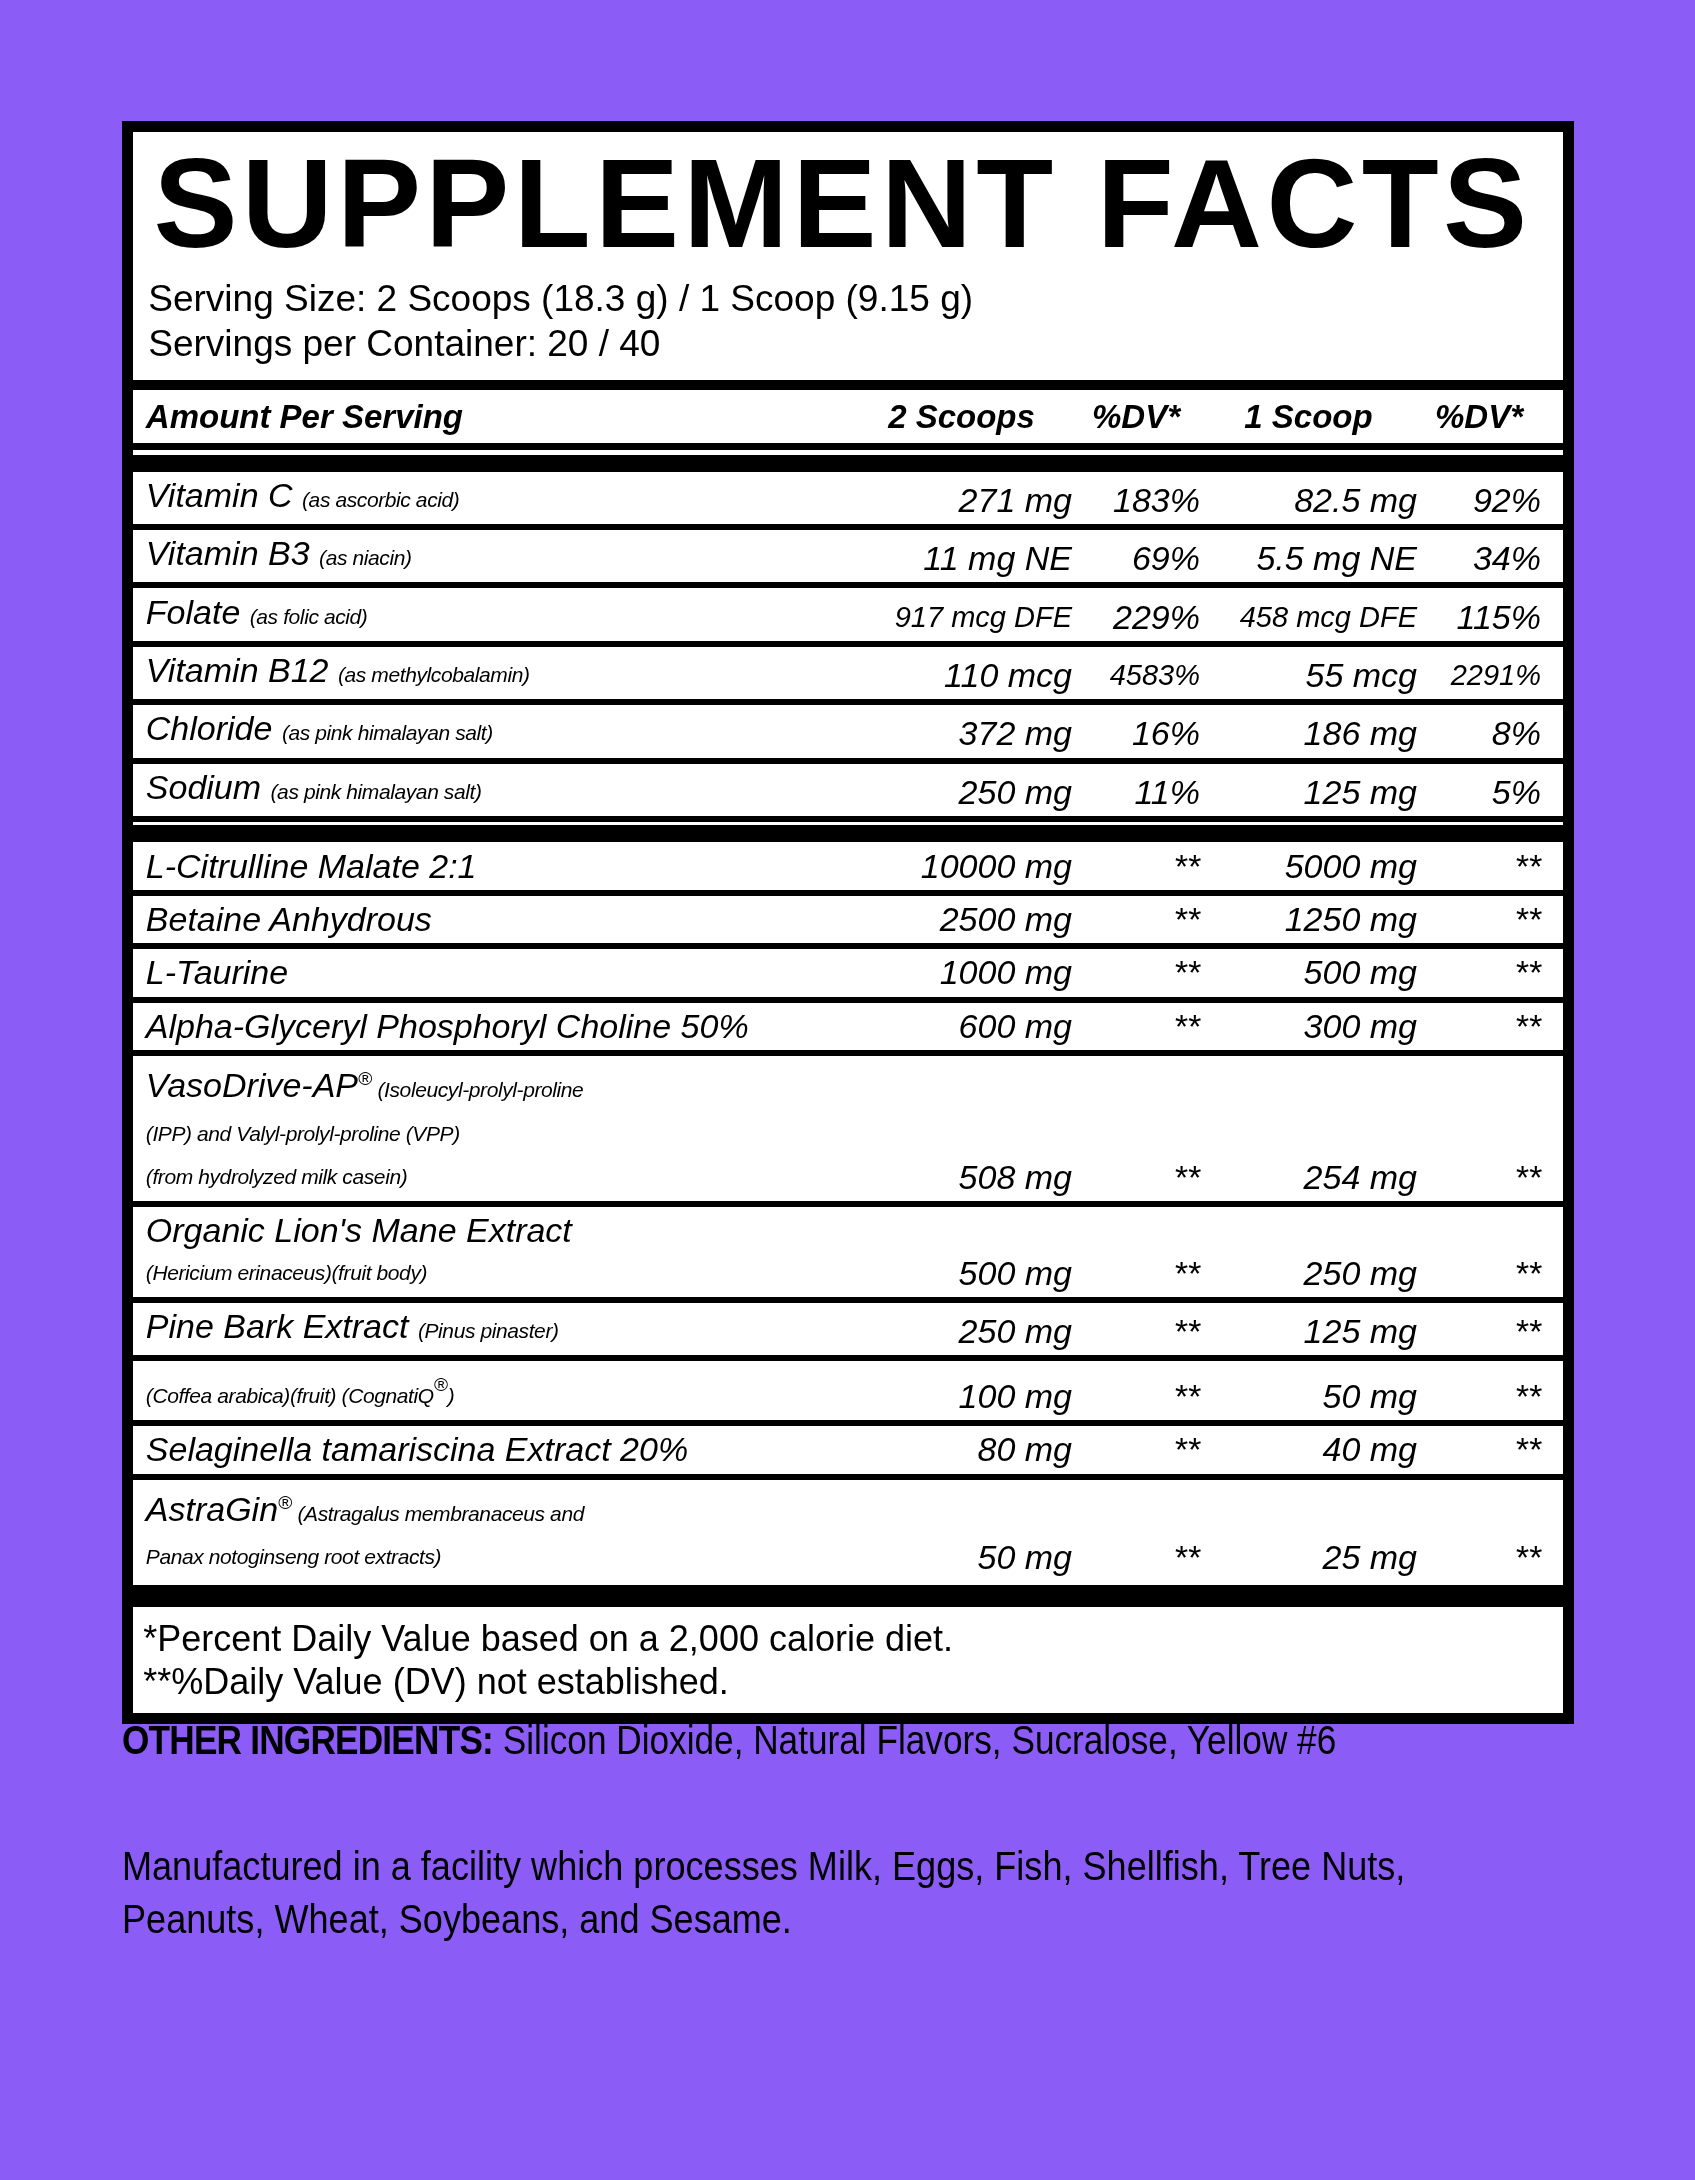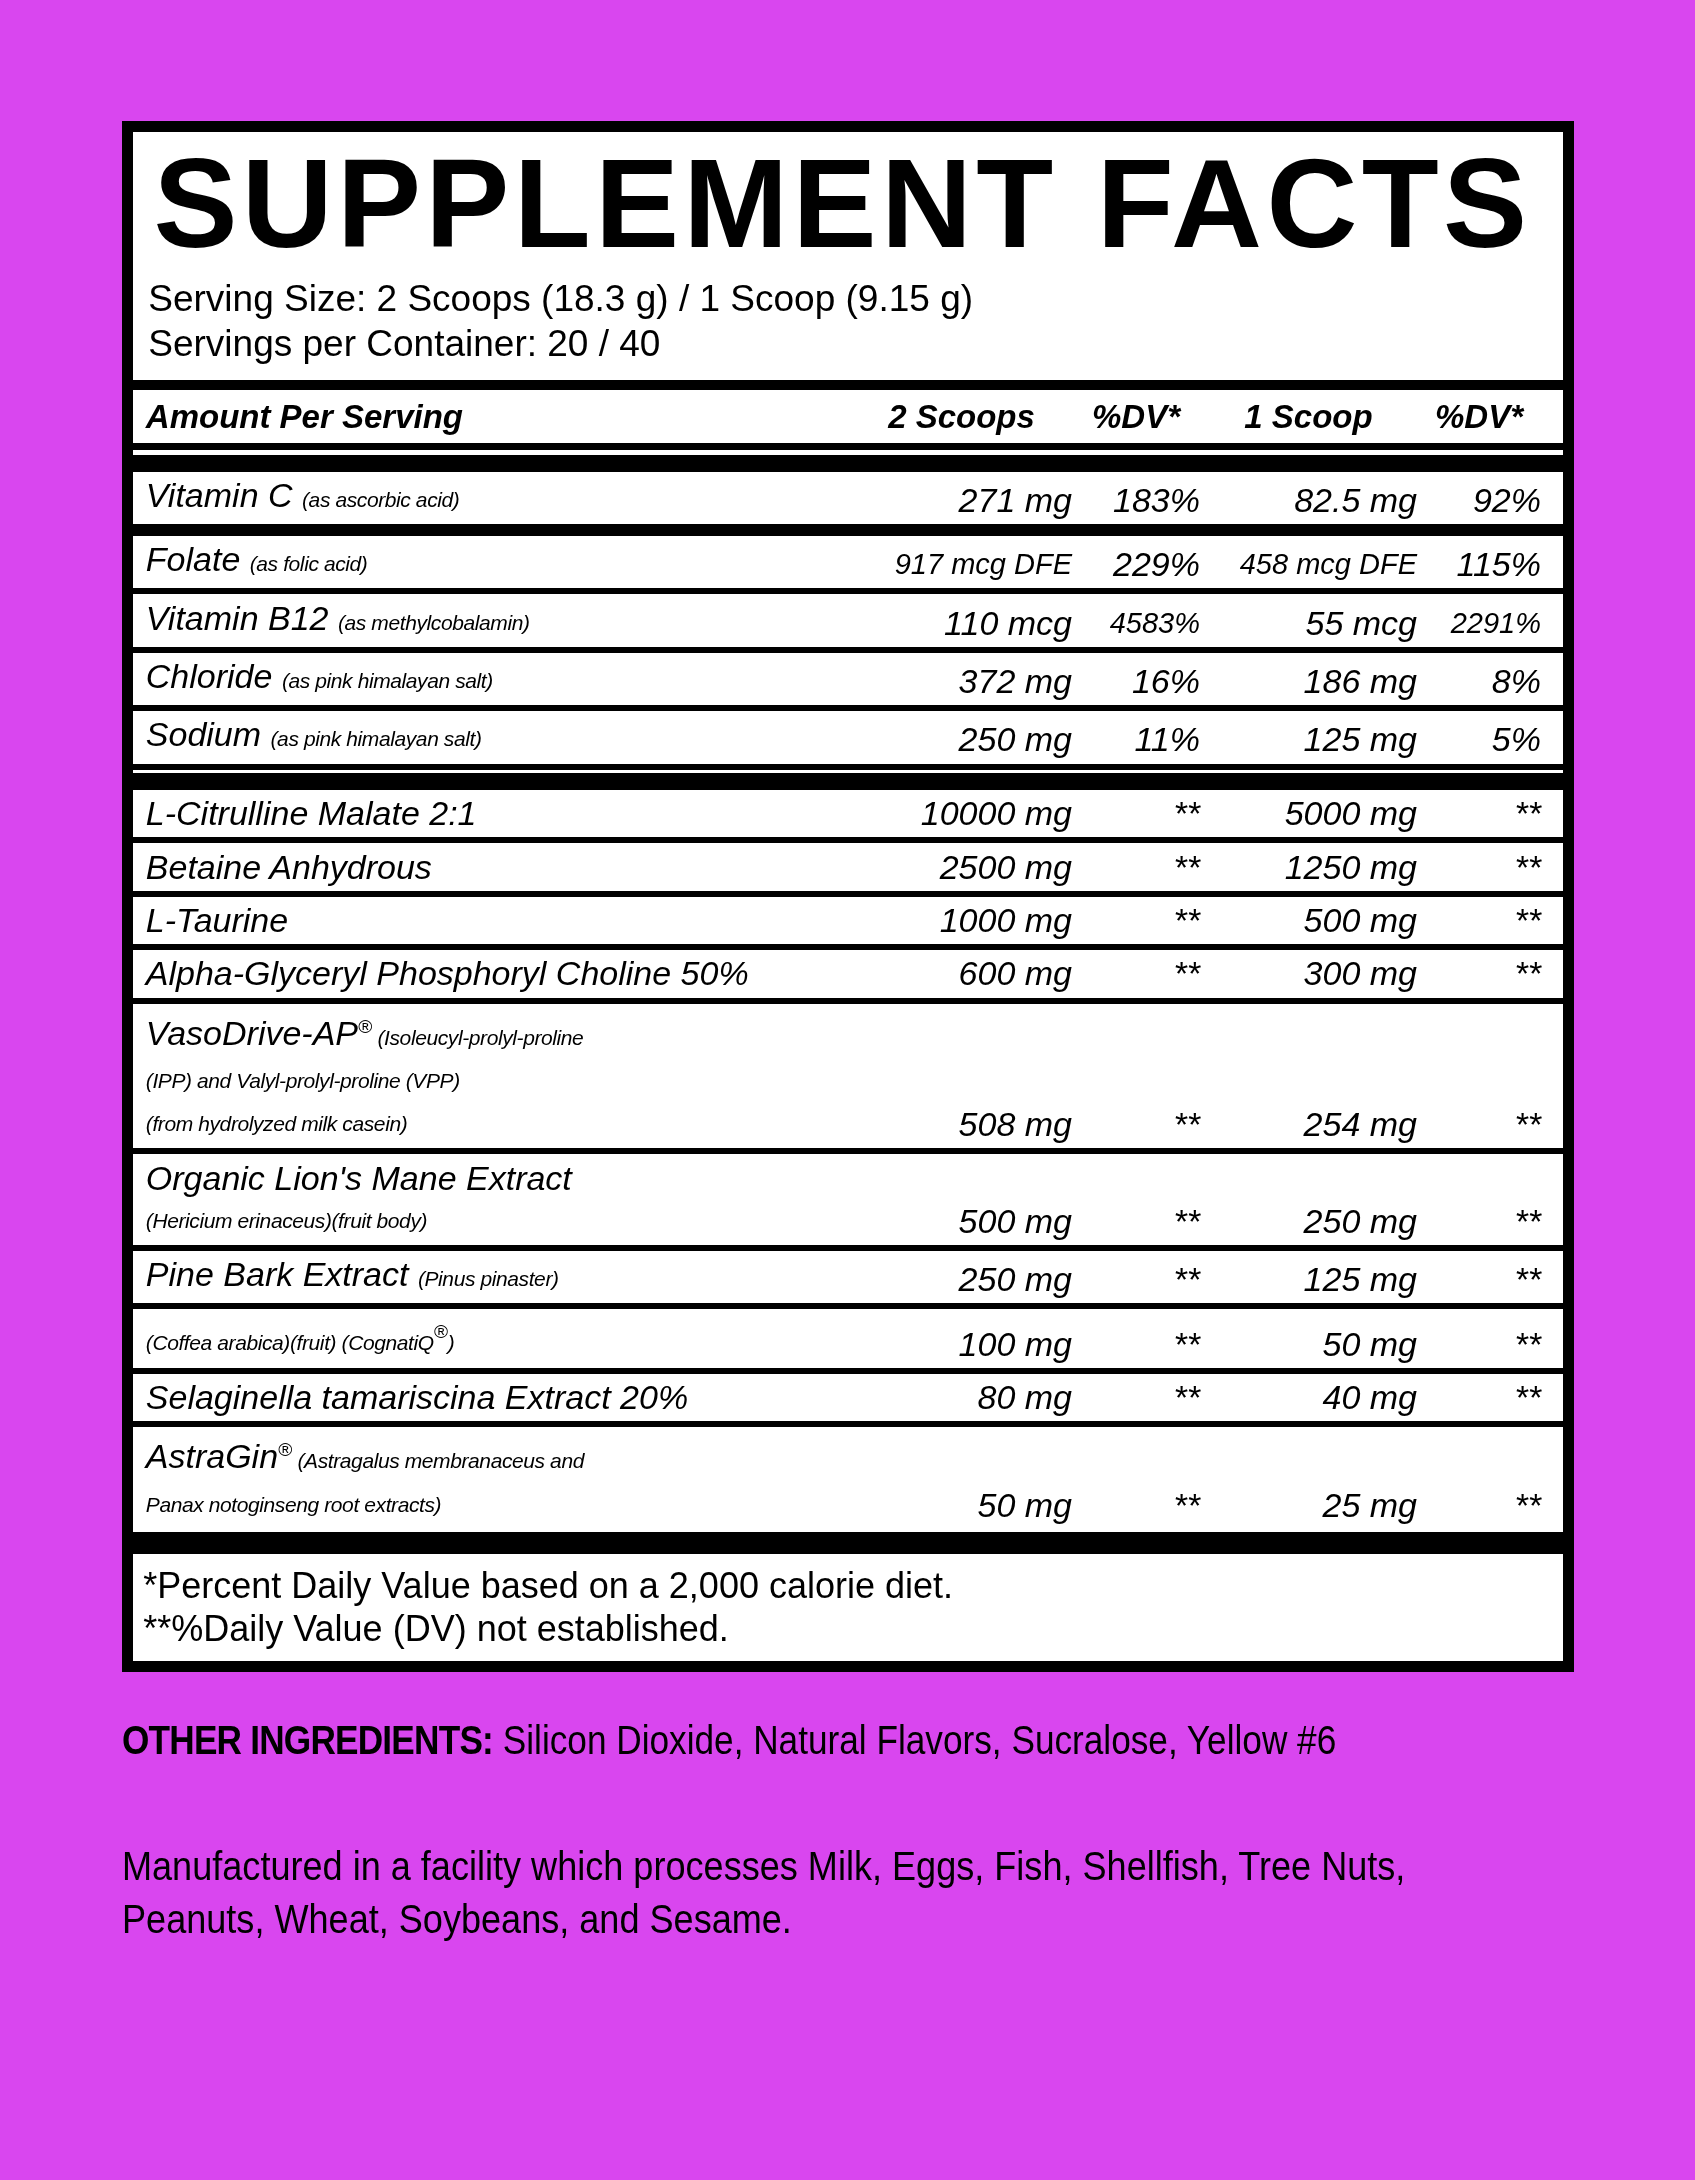--- a/index.html
+++ b/index.html
@@ -6,21 +6,21 @@
     margin: 0;
     padding: 0;
     background: #ffffff;
     font-family: "Liberation Sans", sans-serif;
     color: #000000;
   }
   .page {
     position: relative;
     width: 1696px;
     height: 2181px;
-    background: #d946ef;
+    background: #8b5cf6;
     overflow: hidden;
   }
   .facts-box {
     position: absolute;
     left: 122px;
     top: 121px;
     width: 1452px;
     border: 11px solid #000000;
     box-sizing: border-box;
     background: #ffffff;
@@ -137,20 +137,29 @@
         <div class="row grid-cols">
           <div>
             <div class="line"><span class="seg-main">Vitamin C </span><span class="seg-note">(as ascorbic acid)</span></div>
           </div>
           <div class="val">271 mg</div>
           <div class="val">183%</div>
           <div class="val">82.5 mg</div>
           <div class="val">92%</div>
         </div>
         <div class="sep-row"></div>
+        <div class="row grid-cols">
+          <div>
+            <div class="line"><span class="seg-main">Vitamin B3 </span><span class="seg-note">(as niacin)</span></div>
+          </div>
+          <div class="val">11 mg NE</div>
+          <div class="val">69%</div>
+          <div class="val">5.5 mg NE</div>
+          <div class="val">34%</div>
+        </div>
         <div class="sep-row"></div>
         <div class="row grid-cols">
           <div>
             <div class="line"><span class="seg-main">Folate </span><span class="seg-note">(as folic acid)</span></div>
           </div>
           <div class="val small">917 mcg DFE</div>
           <div class="val">229%</div>
           <div class="val small">458 mcg DFE</div>
           <div class="val">115%</div>
         </div>

